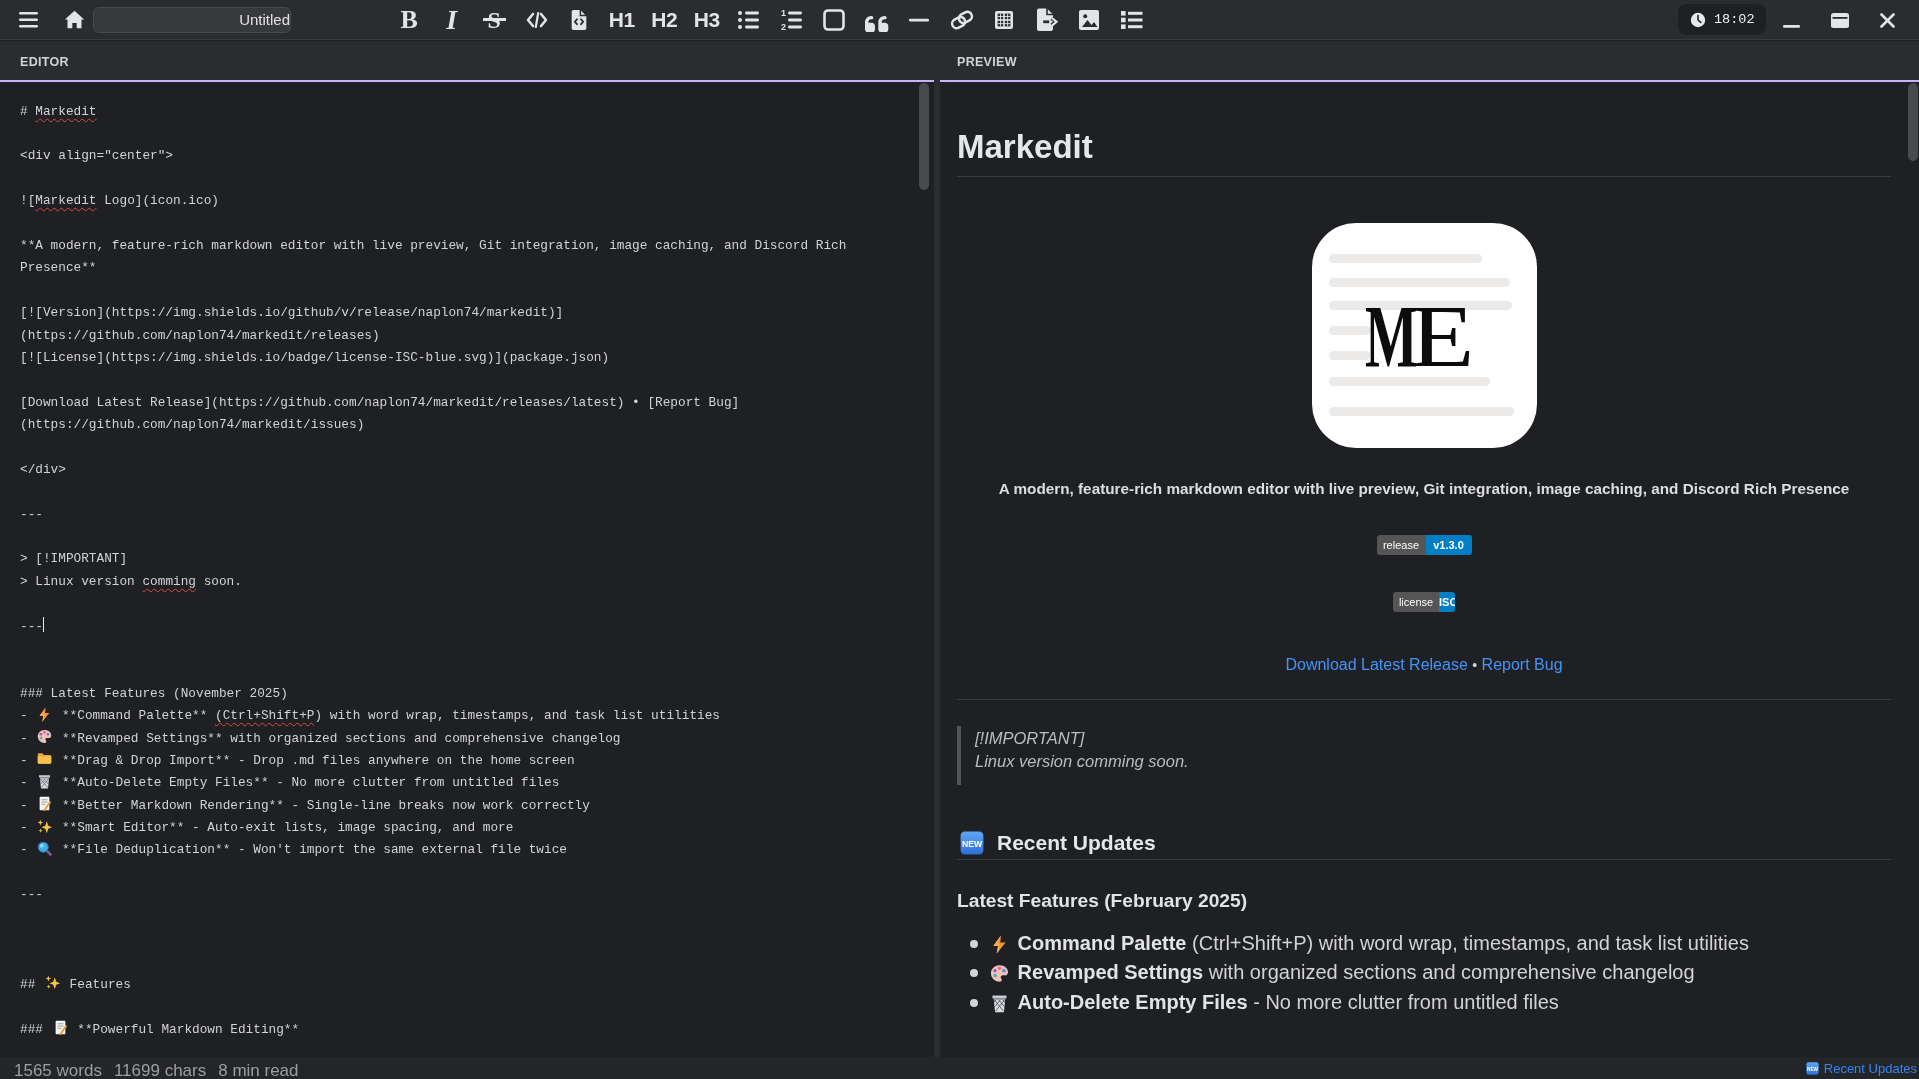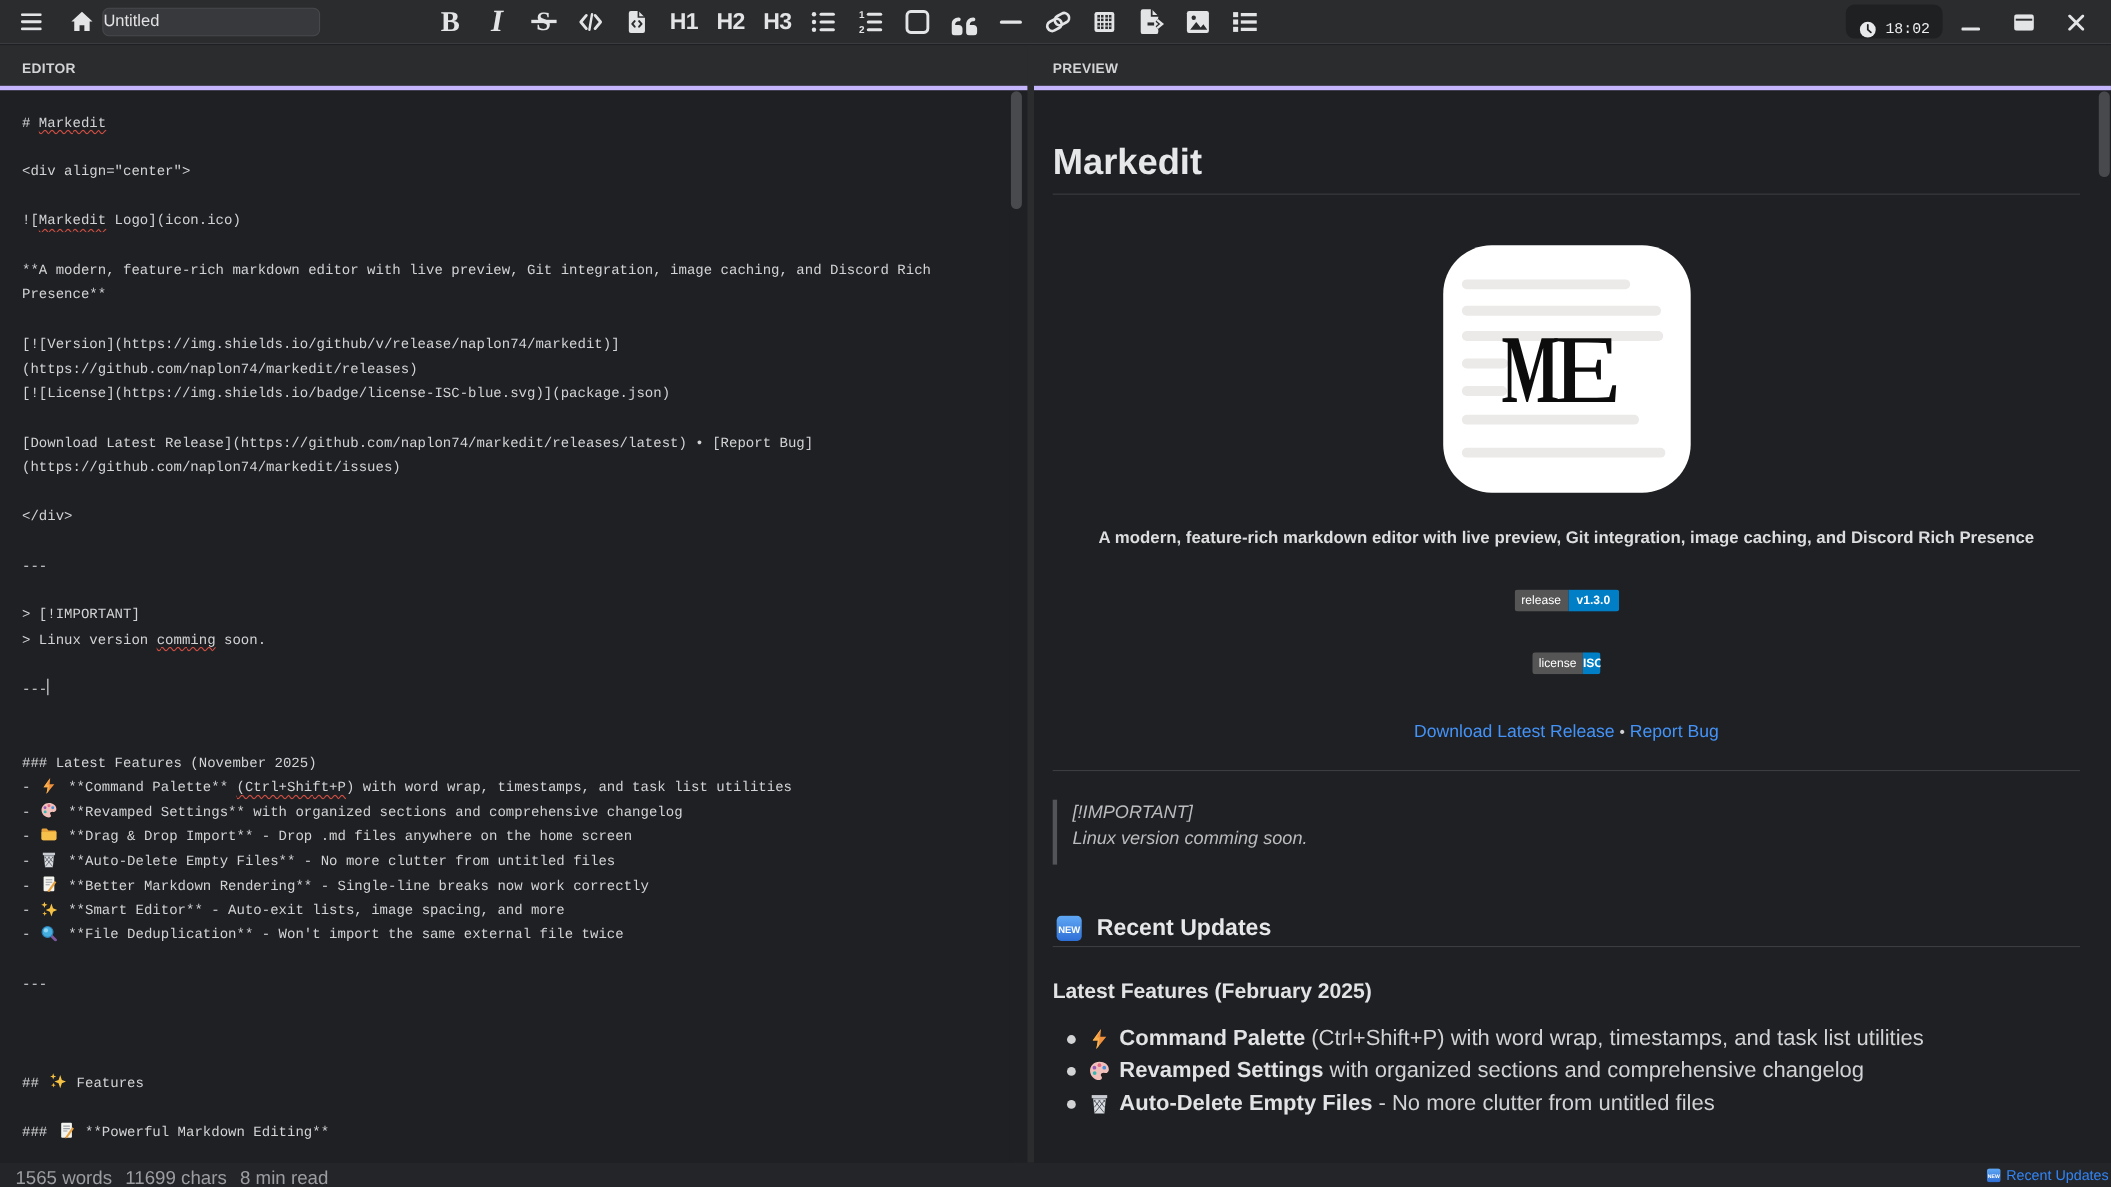--- a/index.html
+++ b/index.html
@@ -2,34 +2,34 @@
 <html><head><meta charset="utf-8">
 <style>
 * { margin:0; padding:0; box-sizing:border-box; }
 html,body { width:1919px; height:1079px; overflow:hidden; background:#1f2023; font-family:"Liberation Sans",sans-serif; }
 #app { position:relative; width:1919px; height:1079px; }
 
 
 #topbar { position:absolute; left:0; top:0; width:1919px; height:40px; background:#2b2c2e; border-bottom:1px solid #3a3b3e; }
 #hamb { position:absolute; left:19px; top:12px; }
 #homeb { position:absolute; left:64px; top:9px; }
-#fname { position:absolute; left:93px; top:7px; width:198px; height:26px; background:#38393c; border:1px solid #47484b; border-radius:6px; color:#e2e2e4; font-size:15px; text-align:left; line-height:24px; }
+#fname { position:absolute; left:93px; top:7px; width:198px; height:26px; background:#38393c; border:1px solid #47484b; border-radius:6px; color:#e2e2e4; font-size:15px; text-align:right; line-height:24px; }
 #tools { position:absolute; left:388px; top:0; height:40px; display:flex; align-items:center; }
 .tbtn { width:42.5px; height:40px; display:flex; align-items:center; justify-content:center; color:#e3e4e6; }
 .tB { font-family:"Liberation Serif",serif; font-weight:bold; font-size:26px; }
 .tI { font-family:"Liberation Serif",serif; font-style:italic; font-size:28px; font-weight:bold; }
 .tS { font-family:"Liberation Serif",serif; font-weight:bold; font-size:24px; position:relative; }
 .tSline { position:absolute; left:10px; right:10px; top:18.4px; height:2.6px; background:#e3e4e6; }
 .tH { font-size:21px; font-weight:bold; letter-spacing:-0.5px; }
-#clockpill { position:absolute; left:1678px; top:4px; width:88px; height:31px; background:#1f2022; border-radius:8px; display:flex; align-items:flex-end; }
+#clockpill { position:absolute; left:1678px; top:4px; width:88px; height:31px; background:#1f2022; border-radius:8px; display:flex; align-items:center; }
 #clocktxt { font-family:"Liberation Mono",monospace; font-size:13.5px; color:#eff0f2; margin-left:8px; }
 .winbtn { position:absolute; top:0; width:40px; height:40px; display:flex; align-items:center; justify-content:center; }
 
 
-#phead { position:absolute; left:0; top:41px; width:1919px; height:41px; background:#2b2c2e; border-bottom:4px solid #c4b5fd; }
+#phead { position:absolute; left:0; top:41px; width:1919px; height:41px; background:#2b2c2e; border-bottom:2px solid #c4b5fd; }
 .plabel { position:absolute; top:14px; font-size:12.5px; font-weight:bold; color:#d3d4d6; letter-spacing:0.3px; }
 
 
 #editor { position:absolute; left:0; top:83px; width:918px; height:974px; background:#1f2023; overflow:hidden; }
 #elines { position:absolute; left:20px; top:17.6px; width:886px; font-family:"Liberation Mono",monospace; font-size:12.75px; line-height:22.4px; color:#d2d3d5; }
 .ln { height:22.4px; white-space:pre; }
 .sq { text-decoration:underline; text-decoration-style:wavy; text-decoration-color:#d14d42; text-decoration-thickness:1px; text-underline-offset:3px; }
 .cursor { display:inline-block; width:1.5px; height:15px; background:#e8e8e8; vertical-align:-2.5px; }
 .ee { display:inline-block; width:15px; height:15px; margin:0 2px; vertical-align:-2.5px; }
 #escroll { position:absolute; left:919px; top:83px; width:10px; height:107px; background:#494a4e; border-radius:5px; }

